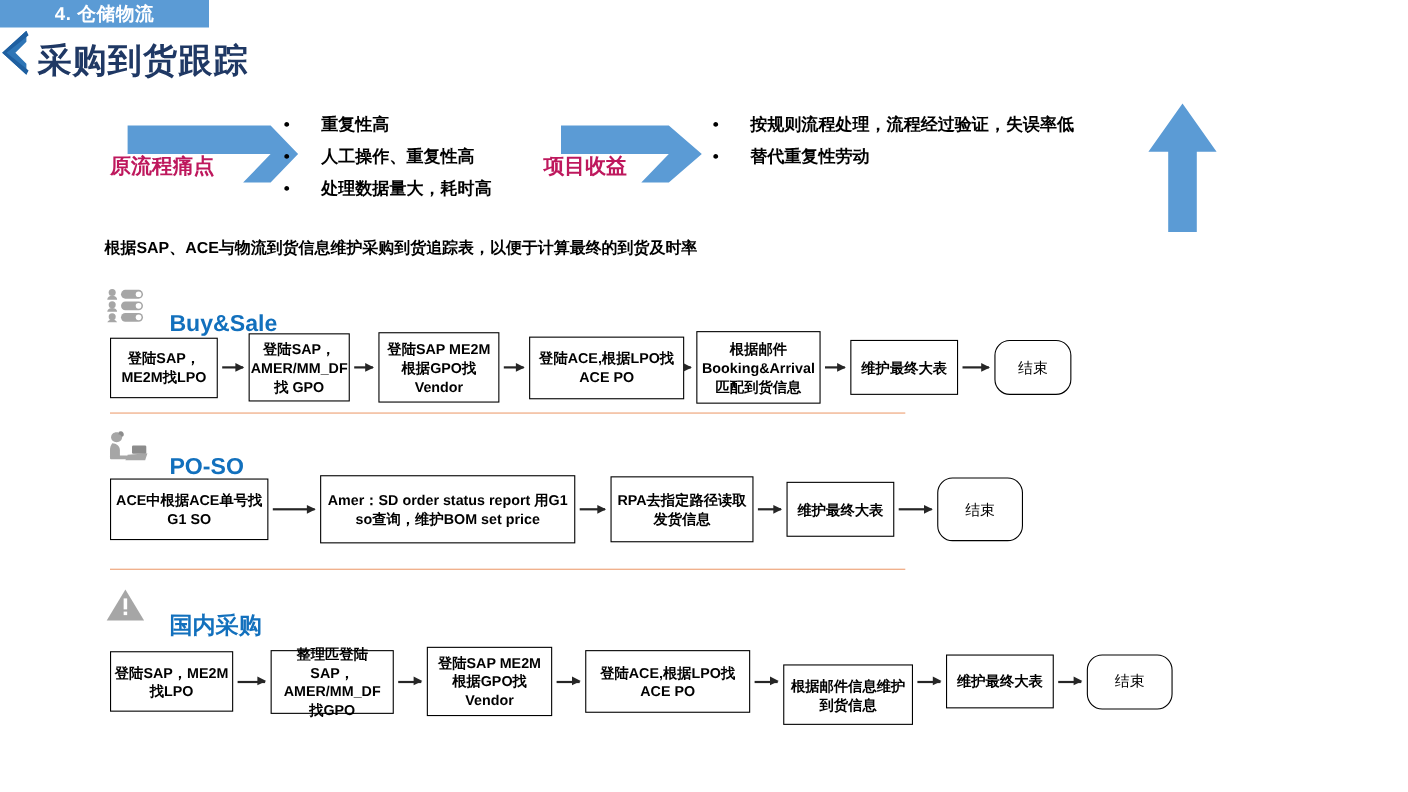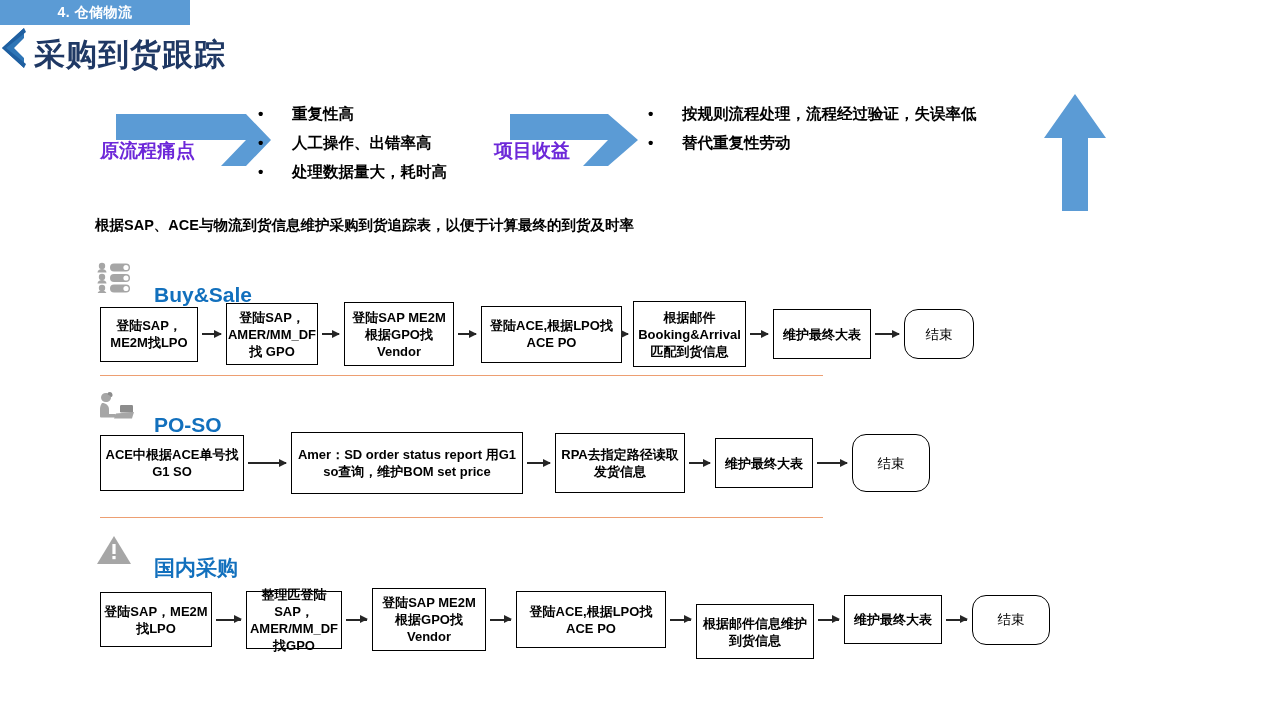--- a/index.html
+++ b/index.html
@@ -11,39 +11,39 @@
     position:relative;
   }
 
   
   #section-tab{
     position:absolute;left:0;top:0;width:190px;height:25px;
     background:#5b9bd5;
     display:flex;align-items:center;justify-content:center;
   }
   #section-tab span{
-    color:#ffffff;font-size:14px;font-weight:bold;letter-spacing:.5px;
+    color:#ffffff;font-size:17px;font-weight:bold;letter-spacing:.5px;
   }
   #title-chevron{
     position:absolute;left:-6px;top:28px;width:44px;height:42px;
   }
   #page-title{
     position:absolute;left:34px;top:34px;
     font-size:31px;font-weight:bold;color:#1f3864;letter-spacing:1px;
     white-space:nowrap;
   }
 
   
   .banner-label{
     position:absolute;height:60px;width:190px;
   }
   .banner-label svg{position:absolute;left:0;top:0;}
   .banner-label .txt{
     position:absolute;left:4px;top:28px;
-    font-size:19px;font-weight:bold;color:#6d28d9;white-space:nowrap;
+    font-size:19px;font-weight:bold;color:#be185d;white-space:nowrap;
   }
   #pain-label{left:96px;top:110px;}
   #benefit-label{left:490px;top:110px;text-align:right;}
 
   .bullets{
     position:absolute;font-size:15.5px;font-weight:bold;color:#000;
     line-height:29px;
   }
   #pain-bullets{left:258px;top:99px;}
   #benefit-bullets{left:648px;top:99px;}
@@ -141,21 +141,21 @@
   <div class="txt">项目收益</div>
 </div>
 
 <div class="bullets" id="pain-bullets">
   <div class="row">
     <span class="dot">•</span>
     <span>重复性高</span>
   </div>
   <div class="row">
     <span class="dot">•</span>
-    <span>人工操作、出错率高</span>
+    <span>人工操作、重复性高</span>
   </div>
   <div class="row">
     <span class="dot">•</span>
     <span>处理数据量大，耗时高</span>
   </div>
 </div>
 
 <div class="bullets" id="benefit-bullets">
   <div class="row">
     <span class="dot">•</span>
@@ -250,21 +250,21 @@
     <div class="arrow" style="width: 23px; margin-left: 4px; margin-right: 5px;"></div>
     <div class="node" style="width: 130px; height: 60px;">RPA去指定路径读取发货信息</div>
     <div class="arrow" style="width: 21px; margin-left: 4px; margin-right: 5px;"></div>
     <div class="node" style="width: 98px; height: 50px;">维护最终大表</div>
     <div class="arrow" style="width: 30px; margin-left: 4px; margin-right: 5px;"></div>
     <div class="node end" style="width: 78px; height: 58px;">结束</div>
   </div>
 <div class="flow" id="flow-domestic">
     <div class="node" style="width: 112px; height: 55px;">登陆SAP，ME2M找LPO</div>
     <div class="arrow" style="width: 25px; margin-left: 4px; margin-right: 5px;"></div>
-    <div class="node" style="width: 96px; height: 58px;">整理匹登陆SAP，AMER/MM_DF 找GPO</div>
+    <div class="node" style="width: 112px; height: 58px;">整理匹登陆SAP，AMER/MM_DF 找GPO</div>
     <div class="arrow" style="width: 21px; margin-left: 4px; margin-right: 5px;"></div>
     <div class="node" style="width: 114px; height: 63px;">登陆SAP ME2M根据GPO找Vendor</div>
     <div class="arrow" style="width: 21px; margin-left: 4px; margin-right: 5px;"></div>
     <div class="node" style="width: 150px; height: 57px;">登陆ACE,根据LPO找ACE PO</div>
     <div class="arrow" style="width: 21px; margin-left: 4px; margin-right: 5px;"></div>
     <div class="node" style="width: 118px; height: 55px; margin-top: 24px;">根据邮件信息维护到货信息</div>
     <div class="arrow" style="width: 21px; margin-left: 4px; margin-right: 5px;"></div>
     <div class="node" style="width: 98px; height: 49px;">维护最终大表</div>
     <div class="arrow" style="width: 21px; margin-left: 4px; margin-right: 5px;"></div>
     <div class="node end" style="width: 78px; height: 50px;">结束</div>

